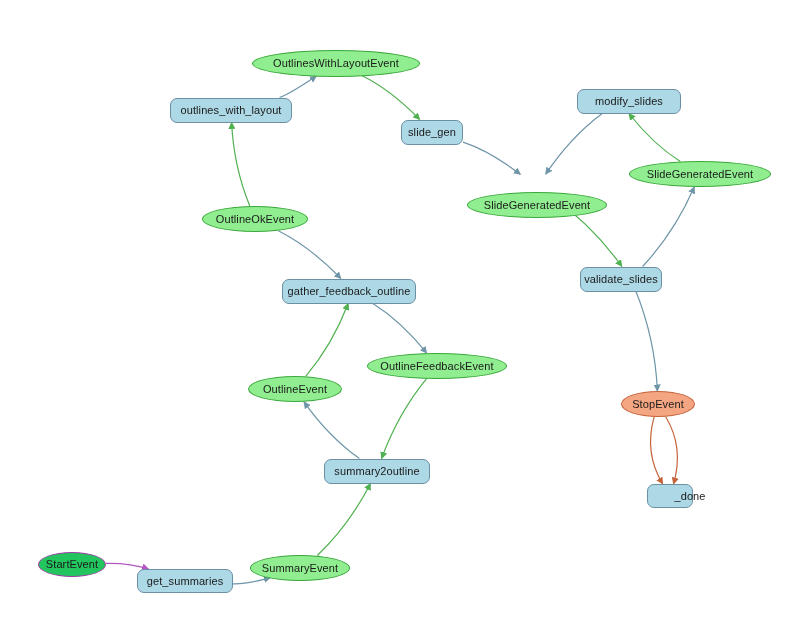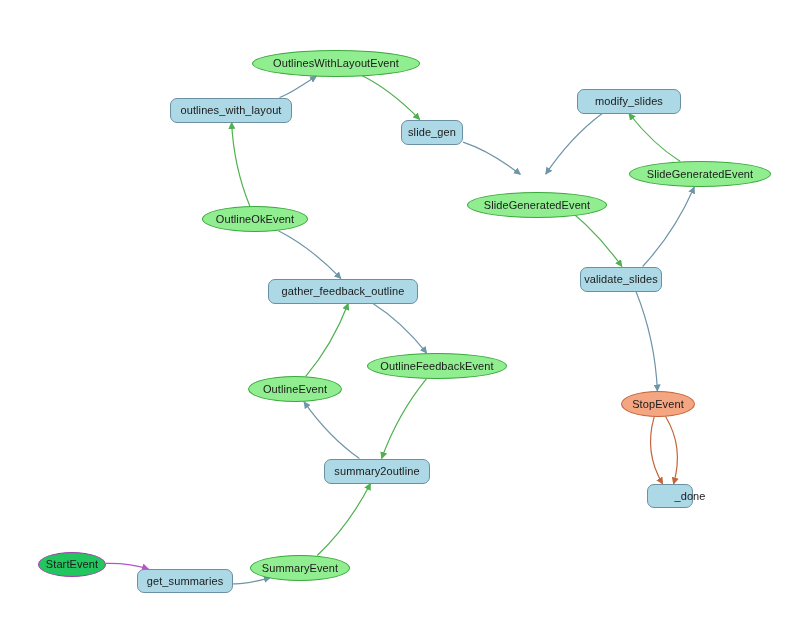--- a/index.html
+++ b/index.html
@@ -119,21 +119,21 @@
       </div>
       <div class="node ellipse" style="left: 467px; top: 192px; width: 140px; height: 26px;">
         <span class="label">SlideGeneratedEvent</span>
       </div>
       <div class="node ellipse" style="left: 202px; top: 206px; width: 106px; height: 26px;">
         <span class="label">OutlineOkEvent</span>
       </div>
       <div class="node box" style="left: 580px; top: 266.5px; width: 82px; height: 25px;">
         <span class="label">validate_slides</span>
       </div>
-      <div class="node box" style="left: 268px; top: 278.5px; width: 150px; height: 25px;">
+      <div class="node box" style="left: 282px; top: 278.5px; width: 134px; height: 25px;">
         <span class="label">gather_feedback_outline</span>
       </div>
       <div class="node ellipse" style="left: 367px; top: 353px; width: 140px; height: 26px;">
         <span class="label">OutlineFeedbackEvent</span>
       </div>
       <div class="node ellipse" style="left: 248px; top: 376px; width: 94px; height: 26px;">
         <span class="label">OutlineEvent</span>
       </div>
       <div class="node ellipse stop" style="left: 621px; top: 391px; width: 74px; height: 26px;">
         <span class="label">StopEvent</span>

